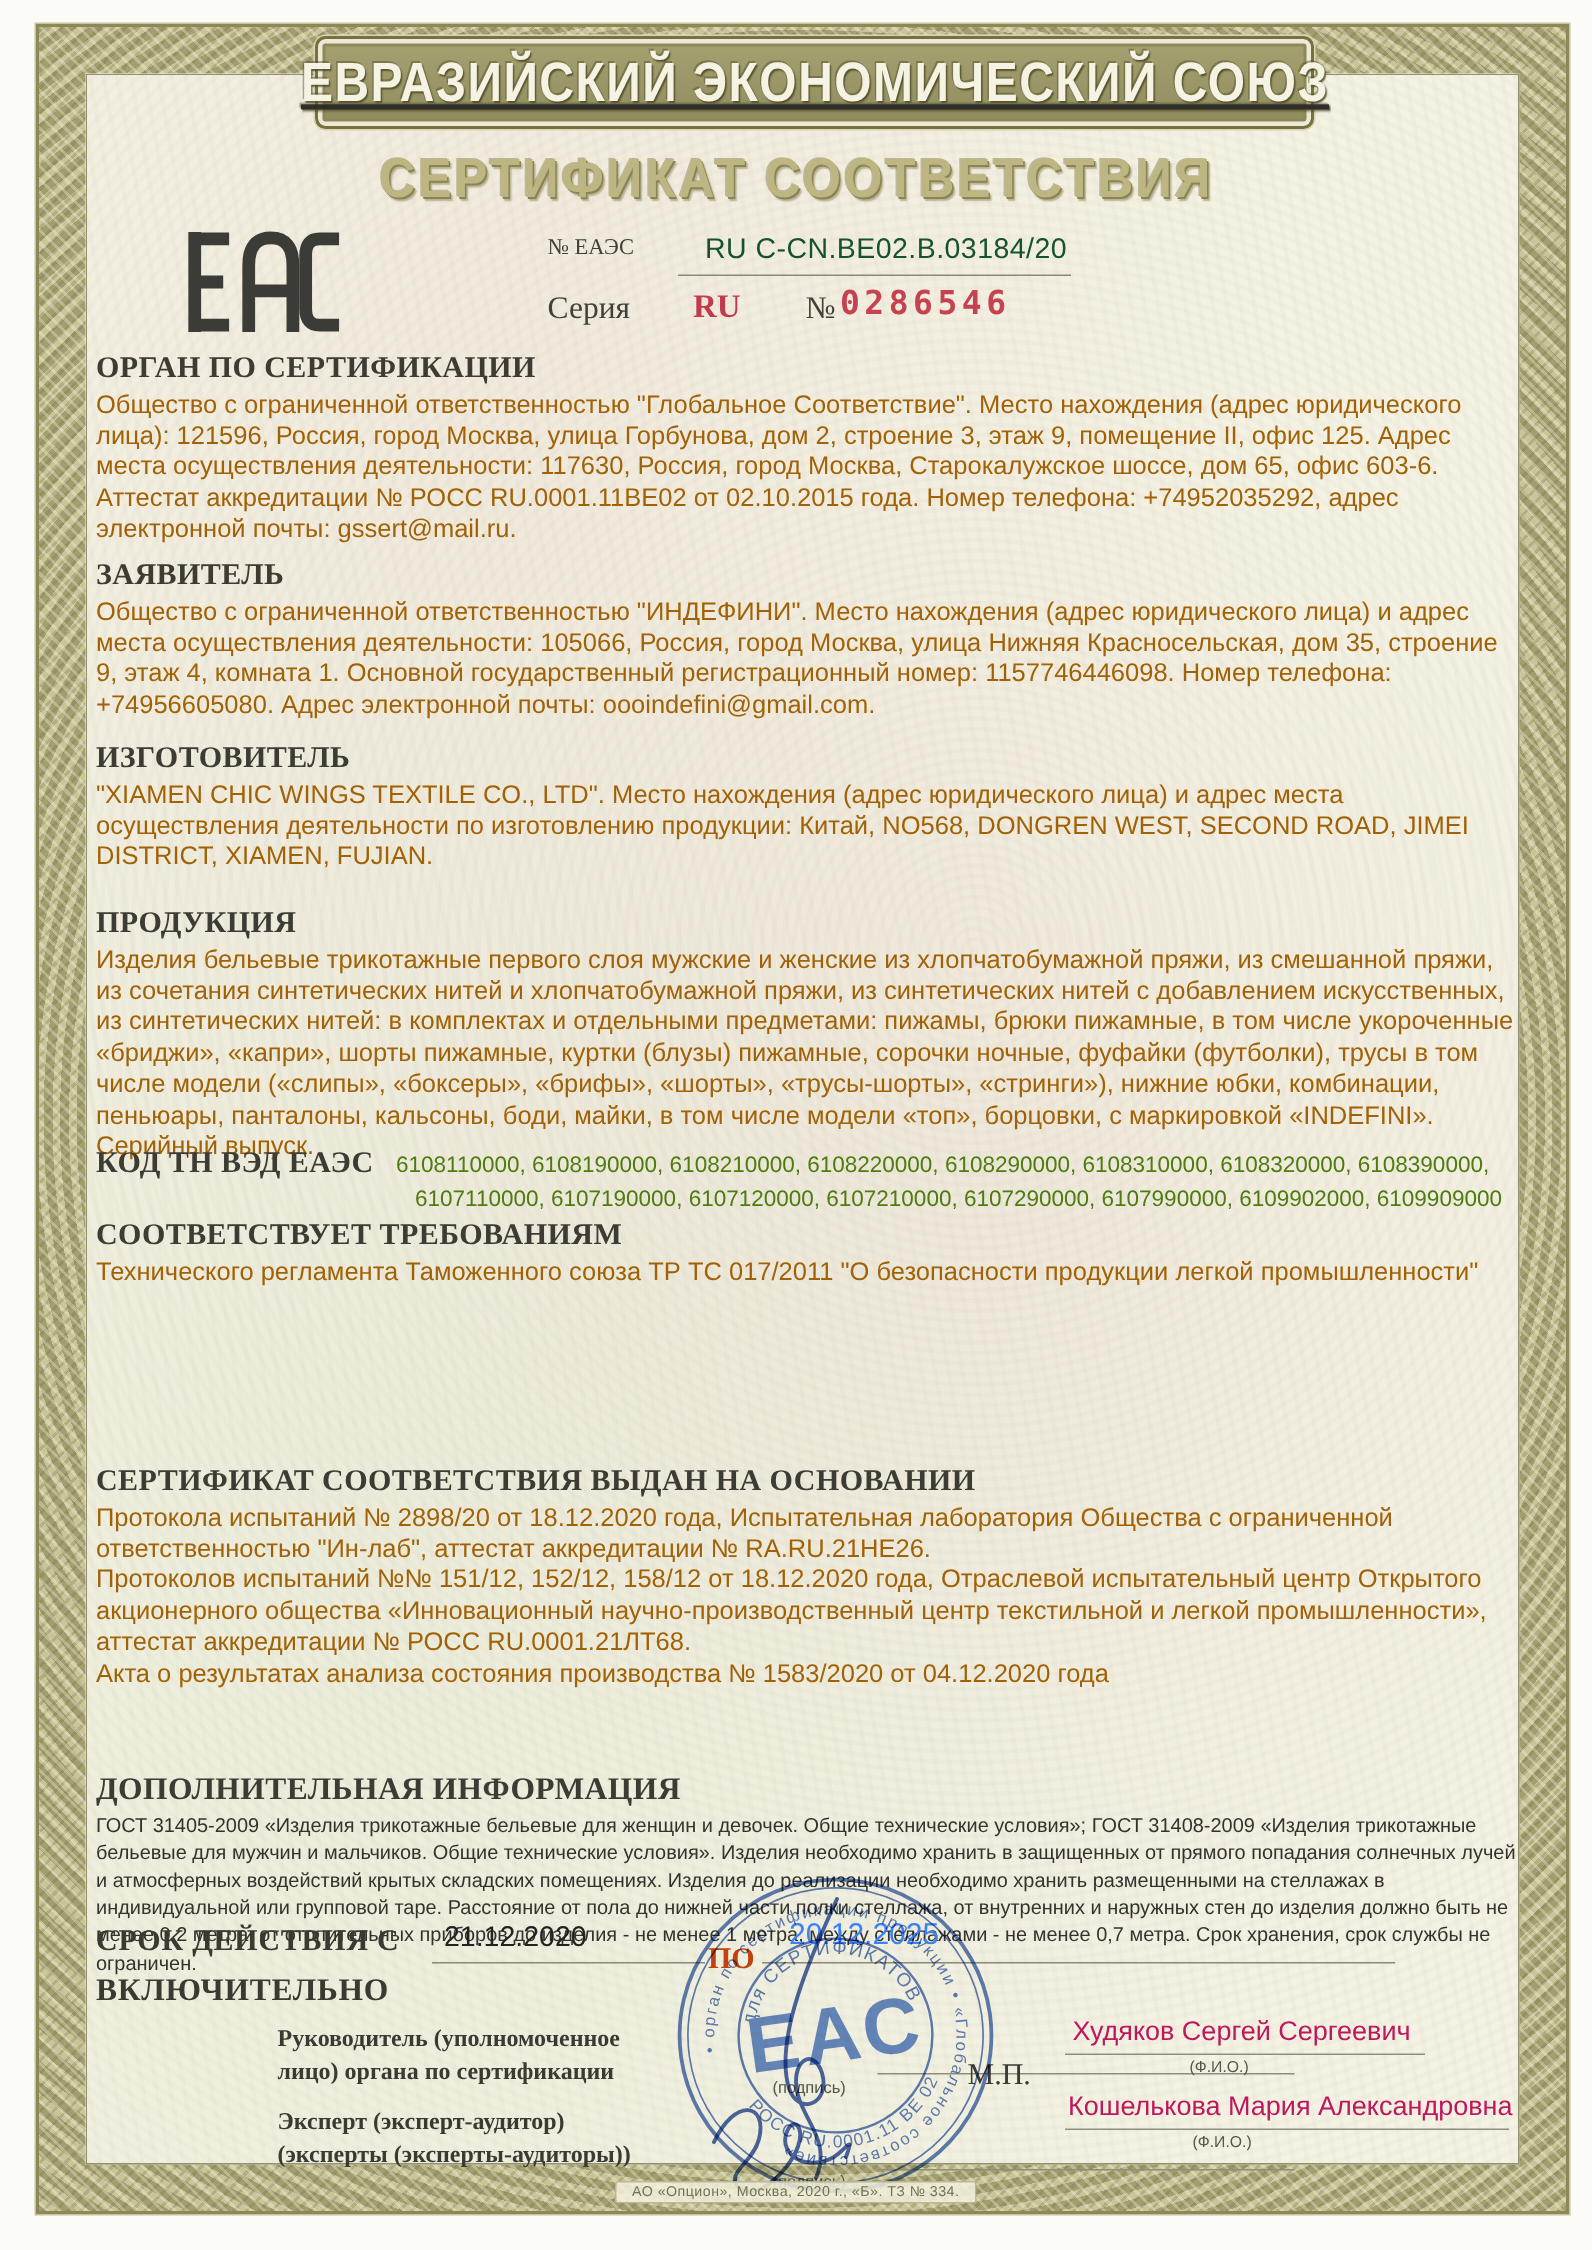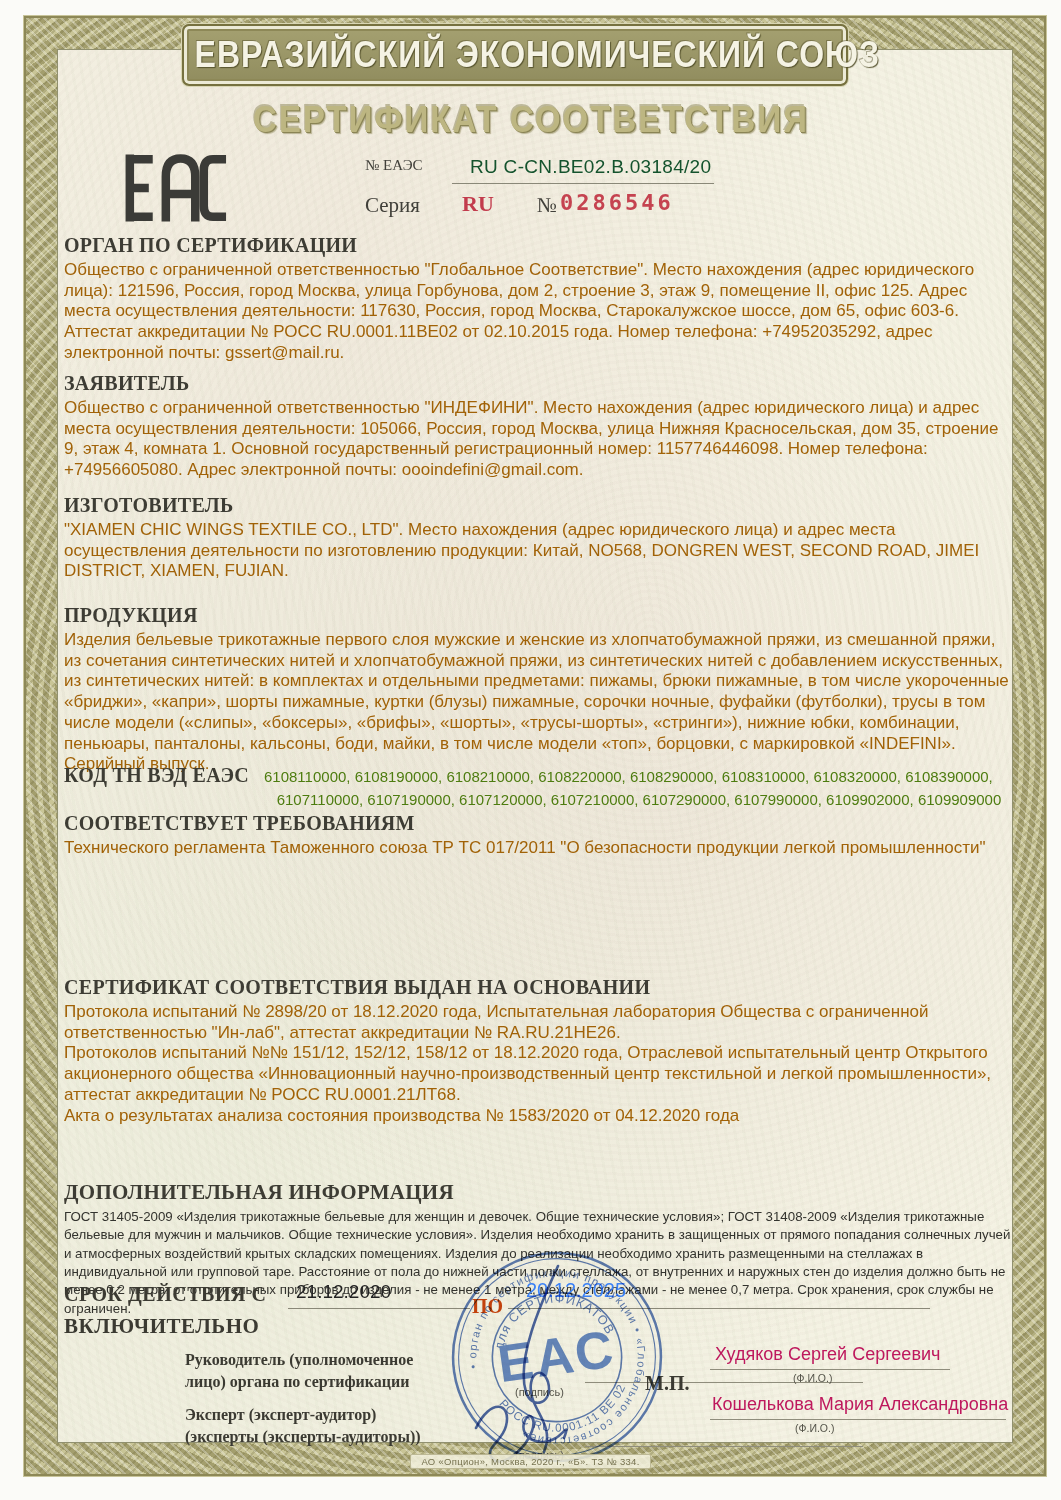--- a/index.html
+++ b/index.html
@@ -24,25 +24,25 @@
       radial-gradient(ellipse at 30% 18%, rgba(205,160,160,.10), rgba(205,160,160,0) 55%),
       radial-gradient(ellipse at 68% 55%, rgba(205,170,165,.12), rgba(205,170,165,0) 50%),
       radial-gradient(ellipse at 20% 75%, rgba(170,190,150,.10), rgba(170,190,150,0) 55%),
       repeating-radial-gradient(circle at 62% 42%, rgba(180,150,150,.045) 0 3px, rgba(0,0,0,0) 3px 7px),
       repeating-linear-gradient(80deg, rgba(160,180,140,.05) 0 3px, rgba(0,0,0,0) 3px 9px),
       #f4f2e3;
     box-shadow: inset 0 0 0 1px #90906f;
   }
   
   .banner{
-    position:absolute;left:182px;top:24px;width:662px;height:58px;
+    position:absolute;left:210px;top:24px;width:662px;height:58px;
     background:linear-gradient(180deg,#a5a171,#908c5e);
     border:2px solid #76713f;border-radius:7px;
     box-shadow: inset 0 0 0 3px #ecead6, inset 0 0 0 5px #8d8857, 0 0 0 1px #d9d6b3;
-    display:flex;align-items:center;
+    display:flex;align-items:center;justify-content:center;text-decoration:underline;
   }
   .banner span{
     font-weight:bold;font-size:33px;letter-spacing:1px;color:#f5f3e4;
     transform:scale(.97,1.12);white-space:nowrap;
     text-shadow:1px 1px 1px rgba(80,76,40,.9), -1px -1px 0 rgba(80,76,40,.45);
   }
   .eac-logo{position:absolute;left:120px;top:136px;}
   .cert-title{
     position:absolute;left:56px;top:98px;width:950px;text-align:center;
     font-weight:bold;font-size:33px;letter-spacing:2px;color:#bdb682;
@@ -88,21 +88,21 @@
   .sigline{position:absolute;border-top:1px solid #8f8d7c;}
   .sig1{left:585px;top:1382px;width:278px;}
   .sig2{left:585px;top:1446px;width:278px;}
   .fio-line1{left:710px;top:1369px;width:240px;}
   .fio-line2{left:710px;top:1419px;width:296px;}
   .caption{position:absolute;font-size:11px;color:#55544a;}
   .podpis1{left:515px;top:1386px;}
   .podpis2{left:515px;top:1449px;}
   .fio1{left:793px;top:1372px;font-size:10.5px;}
   .fio2{left:795px;top:1422px;font-size:10.5px;}
-  .mp{position:absolute;left:645px;top:1372px;font-family:"Liberation Serif",serif;font-weight:bold;font-size:20px;color:#3b3a32;}
+  .mp{position:absolute;left:645px;top:1372px;font-family:"Liberation Serif",serif;font-weight:normal;font-size:20px;color:#3b3a32;}
   .name{position:absolute;font-size:18px;color:#be185d;}
   .name-head{left:715px;top:1344px;}
   .name-expert{left:712px;top:1394px;}
   
   .stamp{position:absolute;left:446px;top:1246px;width:222px;height:222px;transform:rotate(-8deg);opacity:.85;mix-blend-mode:multiply;}
   .autograph{position:absolute;left:440px;top:1250px;width:260px;height:240px;mix-blend-mode:multiply;}
   
   .imprint{
     position:absolute;left:0;top:1451px;width:1061px;text-align:center;
   }

